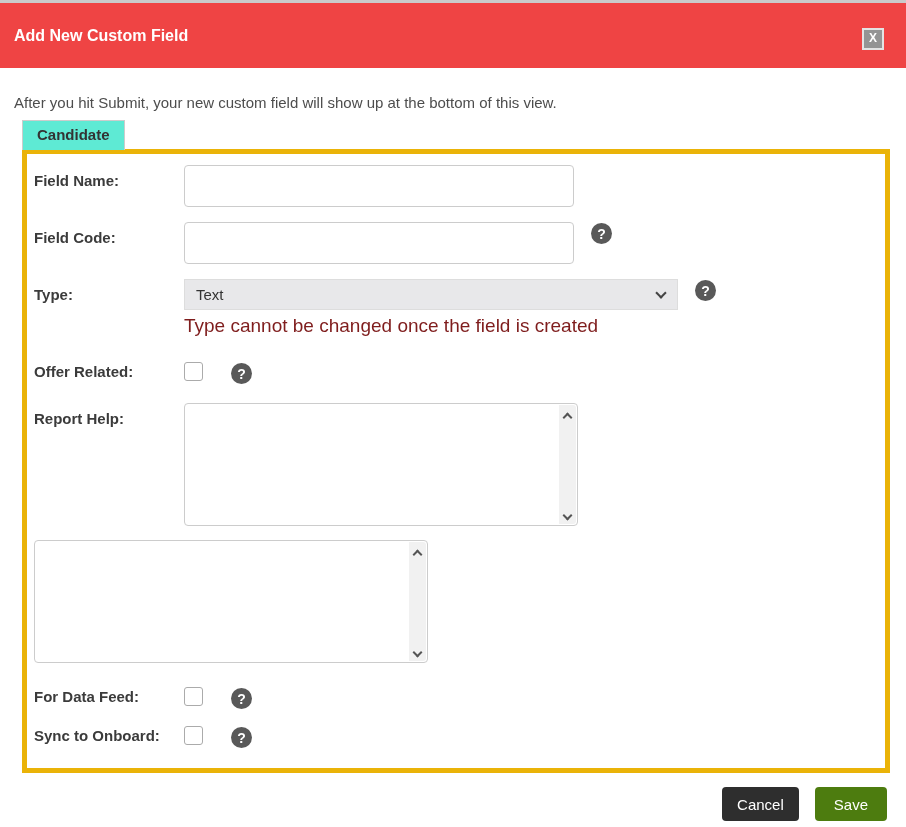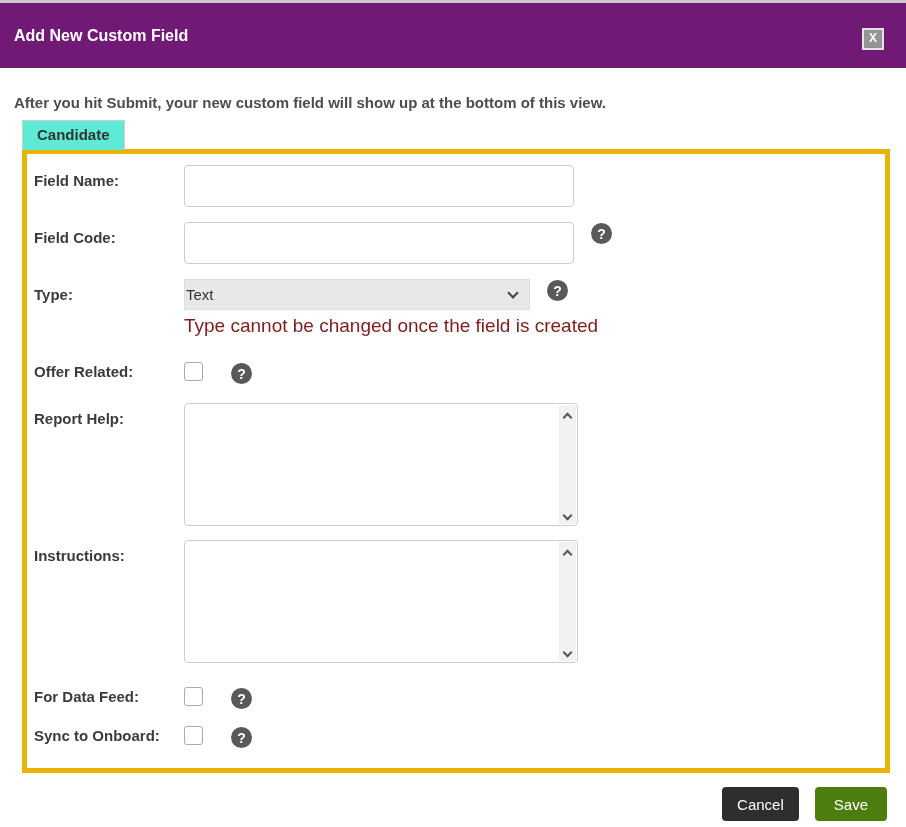--- a/index.html
+++ b/index.html
@@ -9,21 +9,21 @@
     background: #ffffff;
     font-family: "Liberation Sans", "DejaVu Sans", sans-serif;
     color: #3b3b3b;
     overflow: hidden;
   }
 
   
   .top-strip { height: 3px; background: #cacaca; }
   .dialog-header {
     height: 65px;
-    background: #701a75;
+    background: #ef4444;
     display: flex;
     align-items: center;
     padding-left: 14px;
     position: relative;
   }
   .dialog-title {
     color: #ffffff;
     font-size: 16px;
     font-weight: 700;
   }
@@ -40,21 +40,20 @@
     text-align: center;
     cursor: pointer;
     user-select: none;
   }
 
   
   .intro-text {
     margin: 26px 14px 0 14px;
     font-size: 15px;
     color: #4d4d4d;
-    font-weight: bold;
   }
 
   
   .tab {
     display: inline-block;
     margin: 8px 0 0 22px;
     padding: 5px 14px 7px 14px;
     border: 1px solid #cccccc;
     border-bottom: none;
     background: #5eead4;
@@ -92,26 +91,26 @@
     border: 1px solid #cccccc;
     border-radius: 4px;
     background: #ffffff;
     font-family: inherit;
     font-size: 15px;
     padding: 0 10px;
     outline: none;
   }
 
   .select-box {
-    width: 346px; height: 31px;
+    width: 494px; height: 31px;
     background: #e8e8ea;
     border: 1px solid #dddddd;
     display: flex;
     align-items: center;
-    padding: 0 12px 0 1px;
+    padding: 0 12px 0 11px;
     font-size: 15px;
     color: #333333;
     cursor: pointer;
   }
   .select-value { flex: 1; }
   .chev {
     display: inline-block;
     width: 8px; height: 8px;
     border-left: 2px solid #444444;
     border-top: 2px solid #444444;
@@ -269,21 +268,20 @@
     <div class="ta-wrap">
       <textarea style=""></textarea>
       <div class="ta-scroll">
         <span class="chev up"></span>
         <span class="chev down"></span>
       </div>
     </div>
   </div>
 
   <div class="row pt mb24">
-    <div class="row-label">Instructions:</div>
     <div class="ta-wrap">
       <textarea style=""></textarea>
       <div class="ta-scroll">
         <span class="chev up"></span>
         <span class="chev down"></span>
       </div>
     </div>
   </div>
 
   <div class="row mb17">

